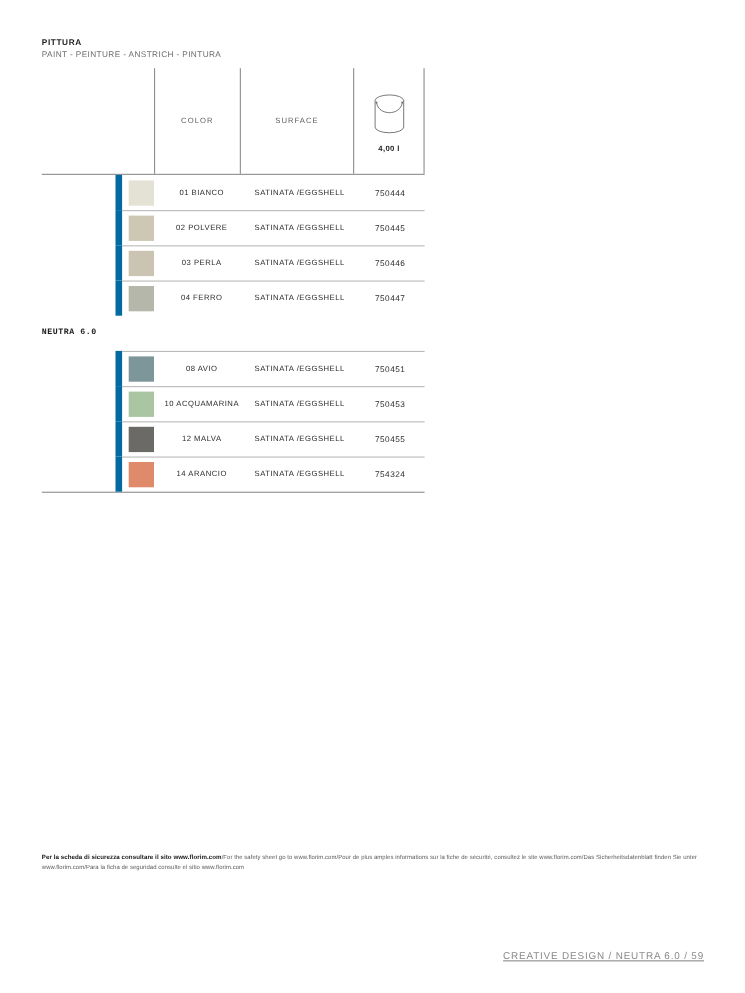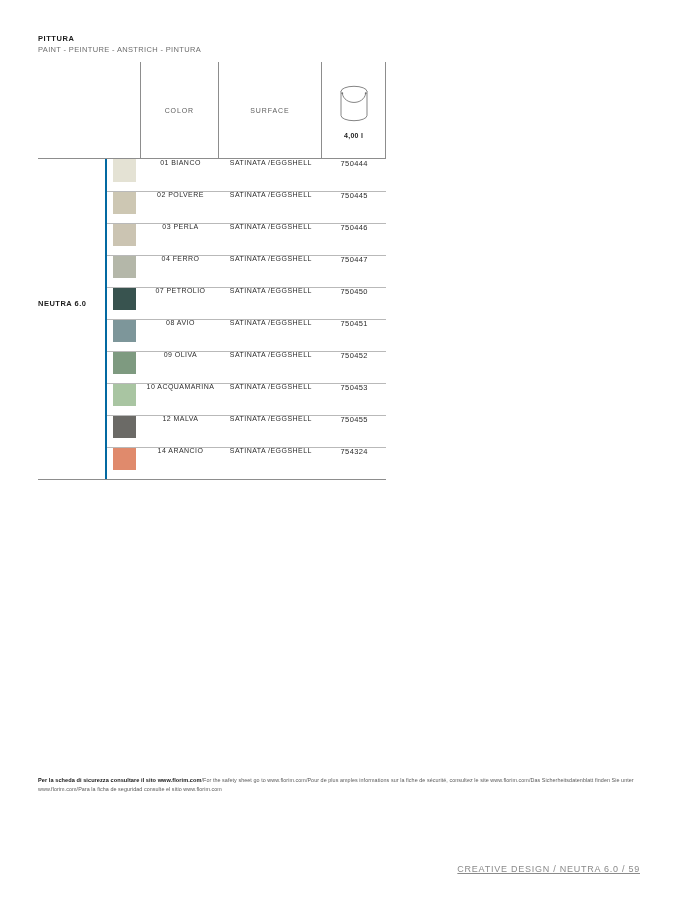--- a/index.html
+++ b/index.html
@@ -126,30 +126,31 @@
   }
   .row-group-label {
     position: absolute;
     left: 0;
     width: 102px;
     text-align: left;
     font-size: 7.5px;
     font-weight: bold;
     letter-spacing: 0.5px;
     color: #1c1c1c;
+    font-family: Liberation Mono, monospace;
   }
   .row-inner {
     position: absolute;
     left: 67px;
     right: 0;
     top: 0;
     bottom: 0;
     display: flex;
-    align-items: flex-start;
-    border-left: 2px solid #0369a1;
+    align-items: center;
+    border-left: 6px solid #0369a1;
   }
   .cell-swatch {
     width: 35px;
     display: flex;
     align-items: center;
     justify-content: center;
   }
   .swatch {
     width: 23px;
     height: 23px;
@@ -282,47 +283,29 @@
           <div class="cell-swatch">
             <span class="swatch" style="background: rgb(180, 183, 169);"></span>
           </div>
           <div class="cell-color">04 FERRO</div>
           <div class="cell-surface">SATINATA /EGGSHELL</div>
           <div class="cell-code">750447</div>
         </div>
       </div>
       <div class="row">
         <div class="row-group-label">NEUTRA 6.0</div>
-        <div class="row-inner">
-          <div class="cell-swatch">
-            <span class="swatch" style="background: rgb(56, 83, 79);"></span>
-          </div>
-          <div class="cell-color">07 PETROLIO</div>
-          <div class="cell-surface">SATINATA /EGGSHELL</div>
-          <div class="cell-code">750450</div>
-        </div>
       </div>
       <div class="row">
         <div class="row-inner">
           <div class="cell-swatch">
             <span class="swatch" style="background: rgb(125, 150, 154);"></span>
           </div>
           <div class="cell-color">08 AVIO</div>
           <div class="cell-surface">SATINATA /EGGSHELL</div>
           <div class="cell-code">750451</div>
-        </div>
-      </div>
-      <div class="row">
-        <div class="row-inner">
-          <div class="cell-swatch">
-            <span class="swatch" style="background: rgb(126, 154, 128);"></span>
-          </div>
-          <div class="cell-color">09 OLIVA</div>
-          <div class="cell-surface">SATINATA /EGGSHELL</div>
-          <div class="cell-code">750452</div>
         </div>
       </div>
       <div class="row">
         <div class="row-inner">
           <div class="cell-swatch">
             <span class="swatch" style="background: rgb(169, 197, 162);"></span>
           </div>
           <div class="cell-color">10 ACQUAMARINA</div>
           <div class="cell-surface">SATINATA /EGGSHELL</div>
           <div class="cell-code">750453</div>

